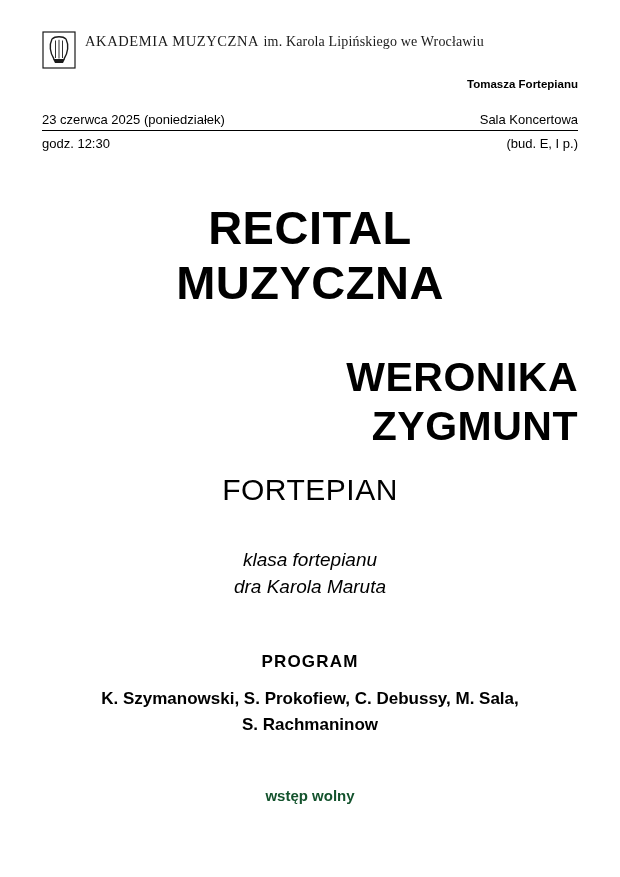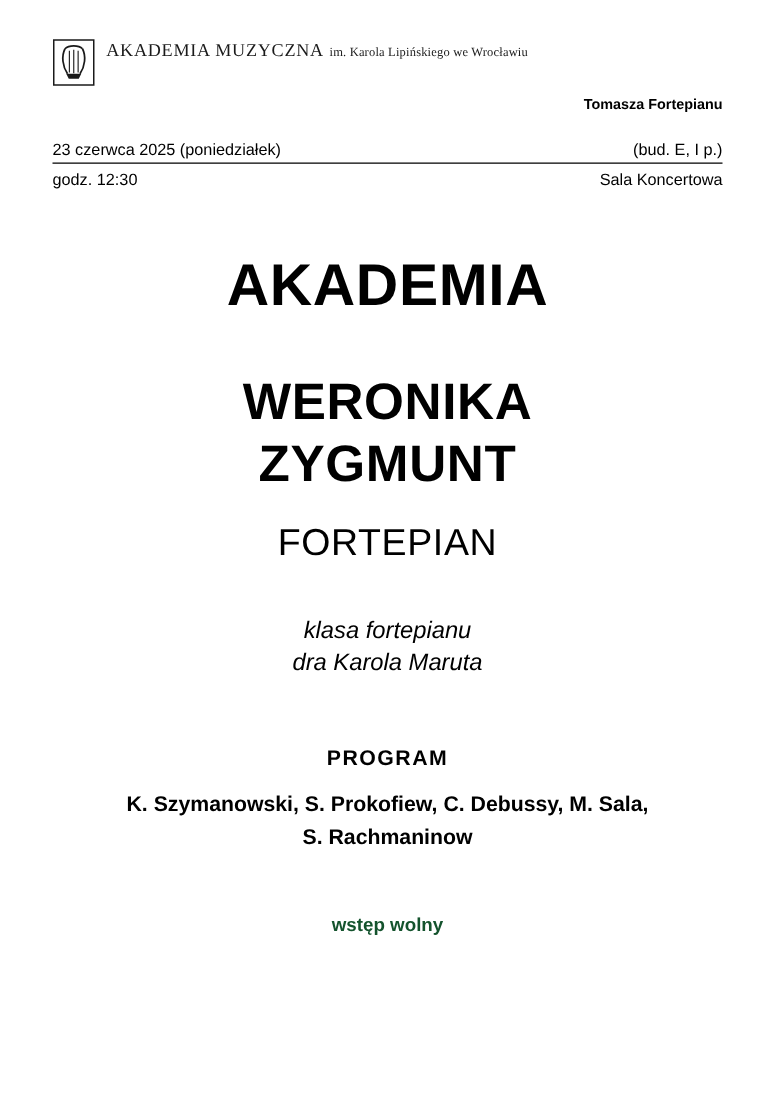--- a/index.html
+++ b/index.html
@@ -49,21 +49,21 @@
   .logo-title {
     font-family: "Liberation Serif", serif;
     font-size: 14.5px;
     letter-spacing: 0.6px;
     line-height: 1.05;
     color: #1a1a1a;
     margin-top: 48px;
   }
   .logo-sub {
     font-family: "Liberation Serif", serif;
-    font-size: 10px;
+    font-size: 14px;
     letter-spacing: 0.15px;
     line-height: 1.2;
     margin-top: 2px;
     color: #1a1a1a;
   }
 
   .dept {
     position: absolute;
     right: 0;
     top: 48px;
@@ -122,20 +122,21 @@
     display: block;
   }
 
   .performer {
     font-size: 41px;
     font-weight: bold;
     line-height: 1.2;
     letter-spacing: 0.5px;
     margin: 0;
     padding-top: 42px;
+    text-align: right;
   }
   .performer .line2 {
     display: block;
   }
 
   .instrument {
     font-size: 30px;
     font-weight: normal;
     letter-spacing: 0.5px;
     margin: 0;
@@ -207,28 +208,29 @@
     <div class="dept">Tomasza Fortepianu</div>
     <div class="rule"></div>
   </div>
 
   <div class="info">
     <div class="info-left">
       <div>23 czerwca 2025 (poniedziałek)</div>
       <div>godz. 12:30</div>
     </div>
     <div class="info-right">
+      <div>Sala Koncertowa</div>
       <div>(bud. E, I p.)</div>
-      <div>Sala Koncertowa</div>
     </div>
   </div>
 
   <div class="main">
     <h1 class="title">
-      <span class="line2">AKADEMIA</span>
+      <span>RECITAL</span>
+      <span class="line2">MUZYCZNA</span>
     </h1>
 
     <h2 class="performer">
       <span>WERONIKA</span>
       <span class="line2">ZYGMUNT</span>
     </h2>
 
     <div class="instrument">FORTEPIAN</div>
 
     <div class="class-info">

